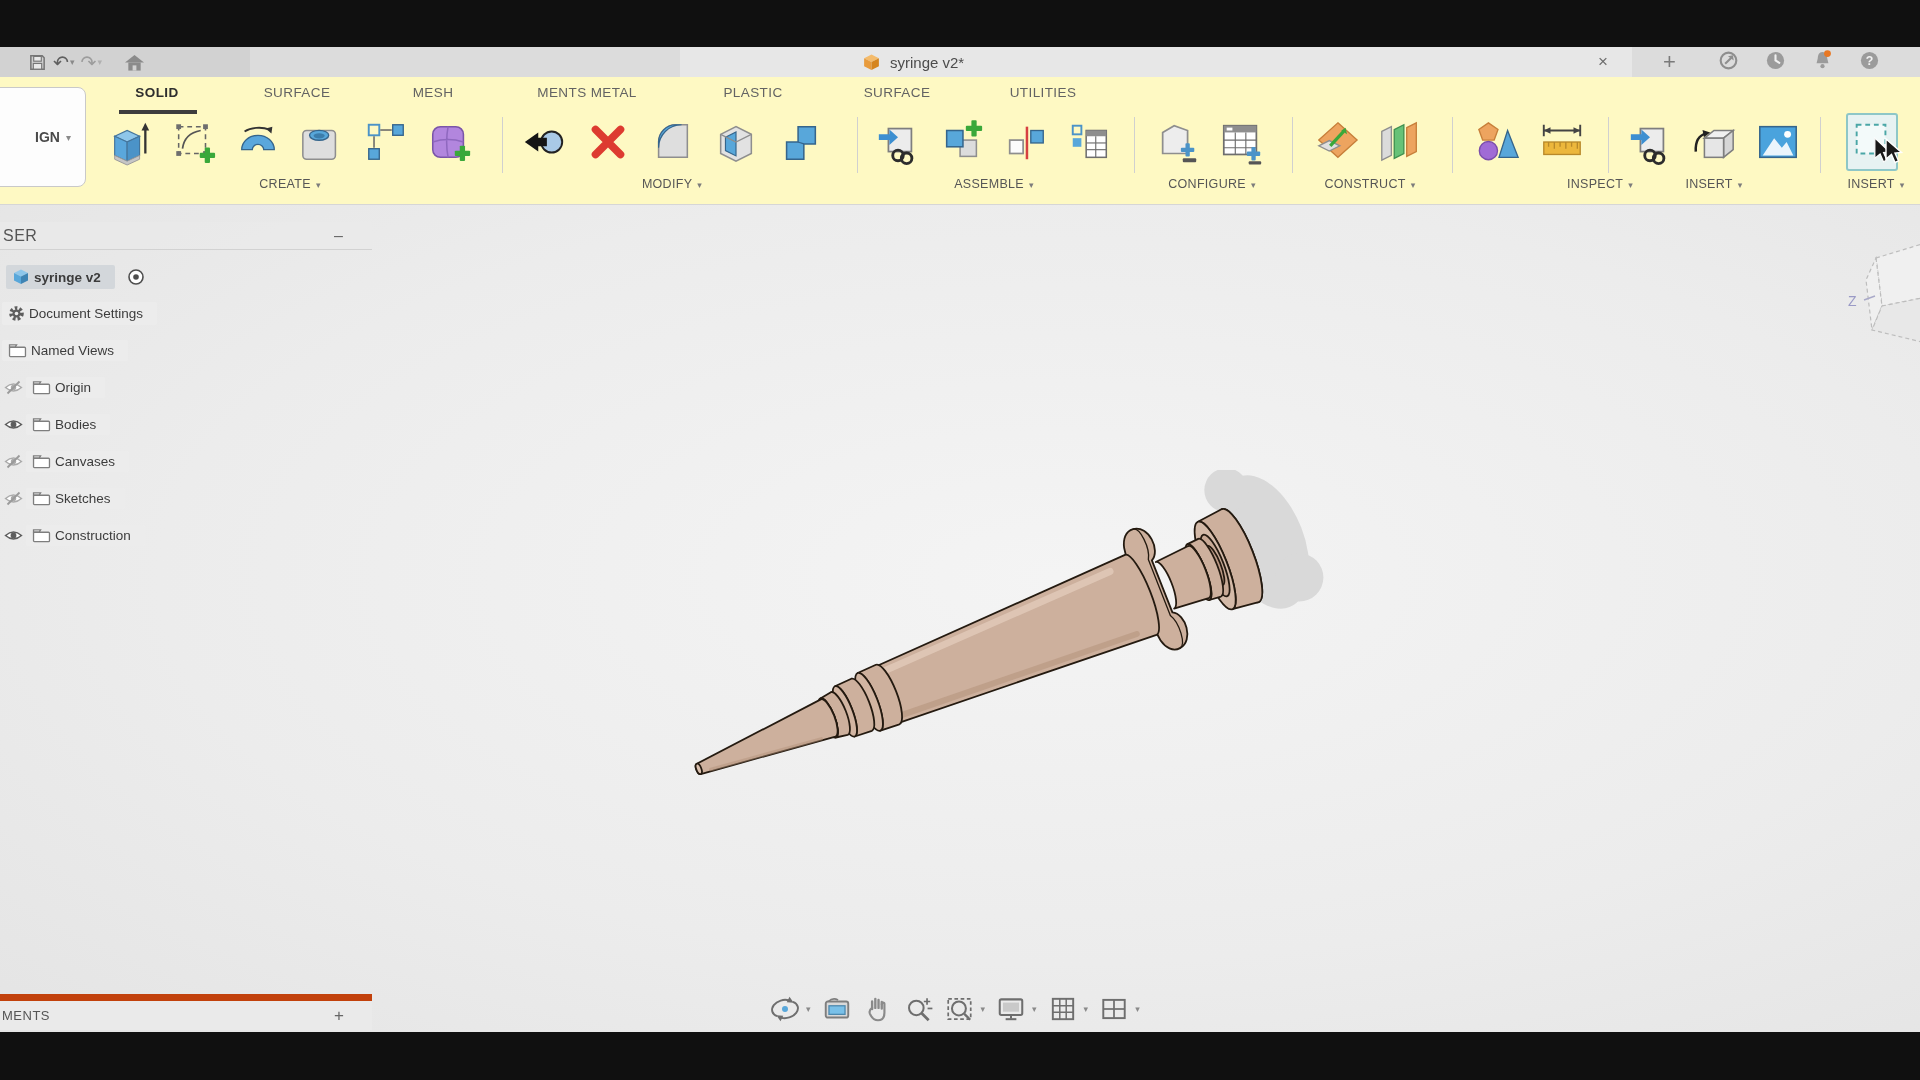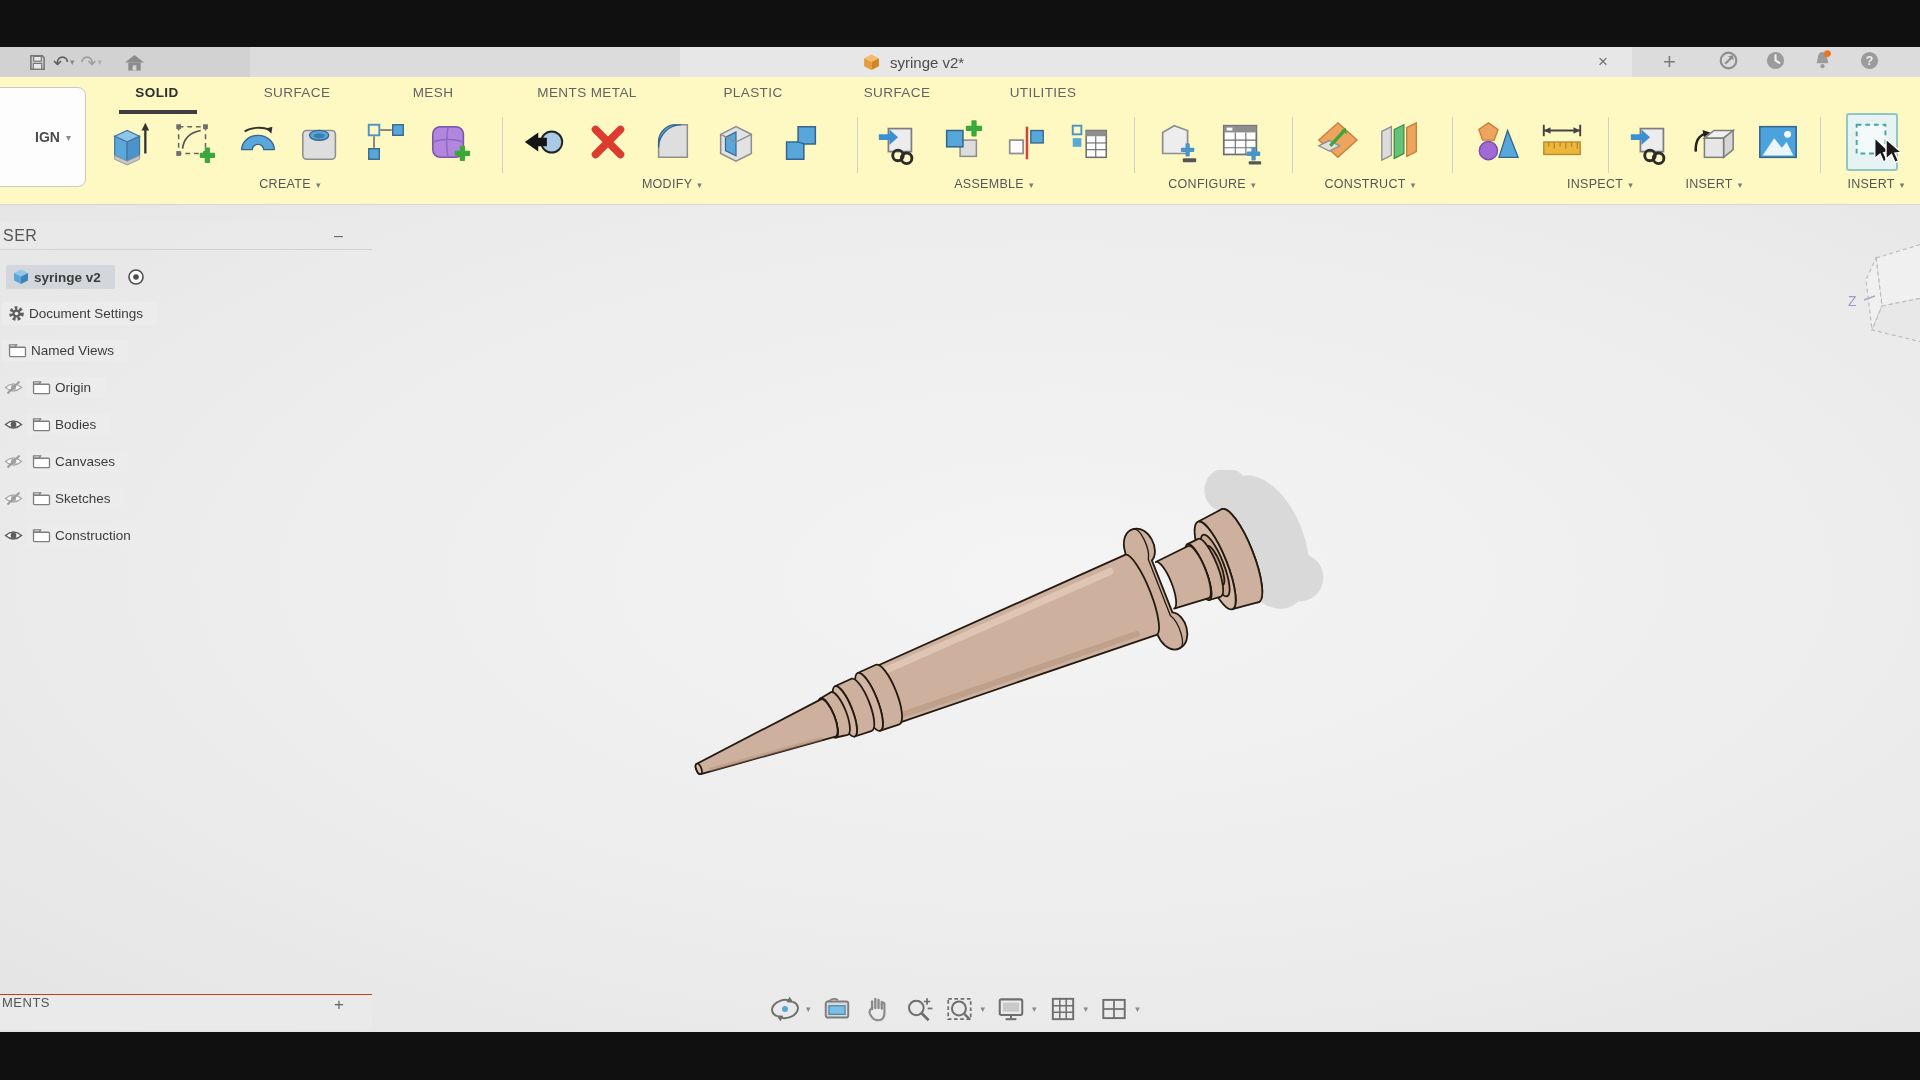--- a/index.html
+++ b/index.html
@@ -50,21 +50,21 @@
   .browser-header .collapse { position:absolute; left:334px; font-size:16px; color:#666; cursor:default; }
   .brow { position:absolute; left:0; height:30px; display:flex; align-items:center; }
   .brow .pill { display:flex; align-items:center; gap:4px; padding:3px 14px 3px 6px; background:rgba(236,236,236,.85); border-radius:2px; }
   .brow.selected .pill { background:#d3d7db; }
   .brow .lbl { font-size:13.5px; color:#3c3c3c; white-space:nowrap; }
   .brow .lbl.bold { font-weight:bold; }
   .eyecell { width:26px; display:flex; justify-content:center; }
   .radio-activate { margin-left:12px; display:flex; align-items:center; }
 
   
-  .comments { position:absolute; left:0; top:994px; width:372px; height:36px; background:rgba(233,233,233,.97); border-top:1px solid #c2410c; display:flex; align-items:flex-start; }
+  .comments { position:absolute; left:0; top:994px; width:372px; height:36px; background:rgba(233,233,233,.97); border-top:7px solid #c2410c; display:flex; align-items:center; }
   .comments .ctxt { font-size:13px; color:#555; padding-left:2px; letter-spacing:.5px; }
   .comments .cadd { position:absolute; left:334px; font-size:17px; color:#666; cursor:default; }
 
   
   .navbar { position:absolute; left:768px; top:990px; height:38px; display:flex; align-items:center; gap:7px; }
   .nbtn { display:flex; align-items:center; justify-content:center; width:34px; height:34px; cursor:default; }
   .ncaret { font-size:9px; color:#8a8a8a; margin:0 2px 0 -3px; cursor:default; }
 
   .viewcube { position:absolute; right:0; top:238px; width:78px; height:122px; overflow:hidden; }
 

